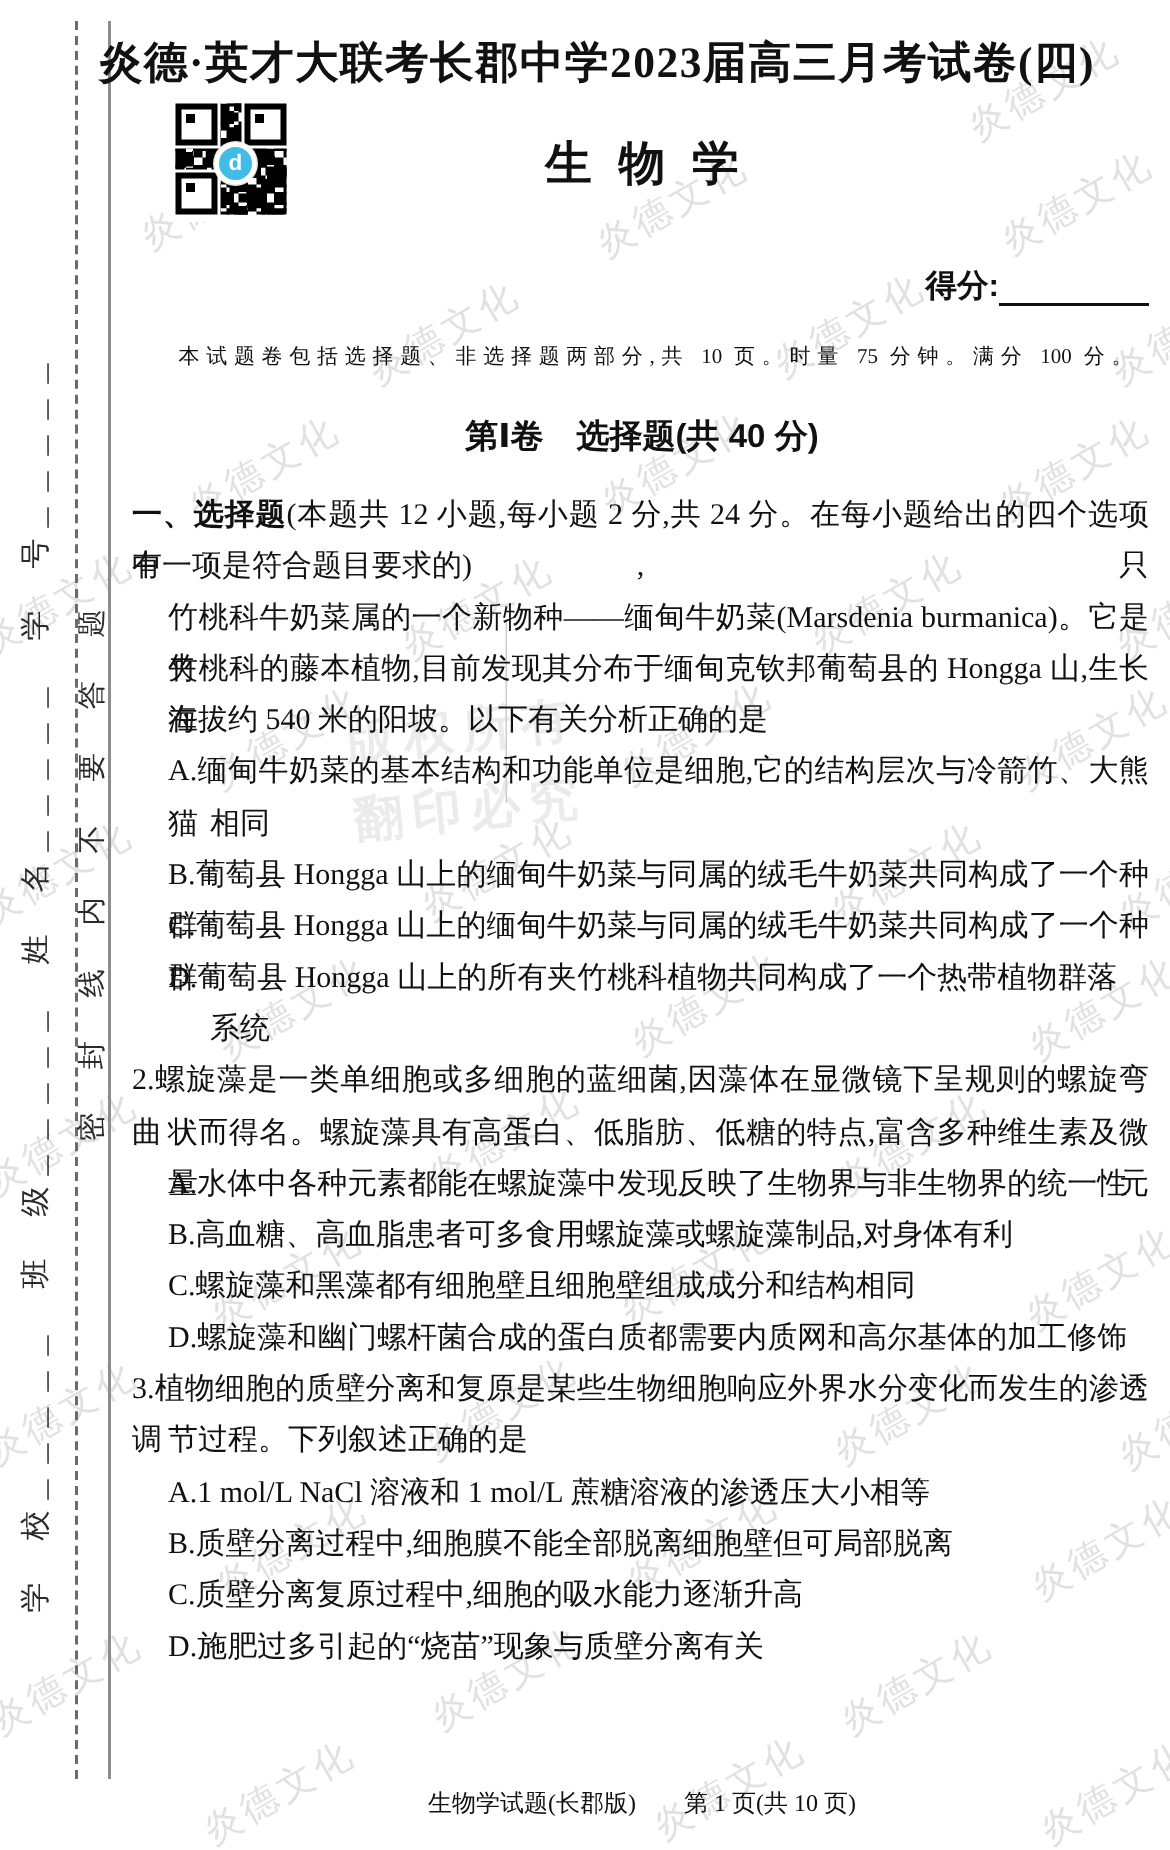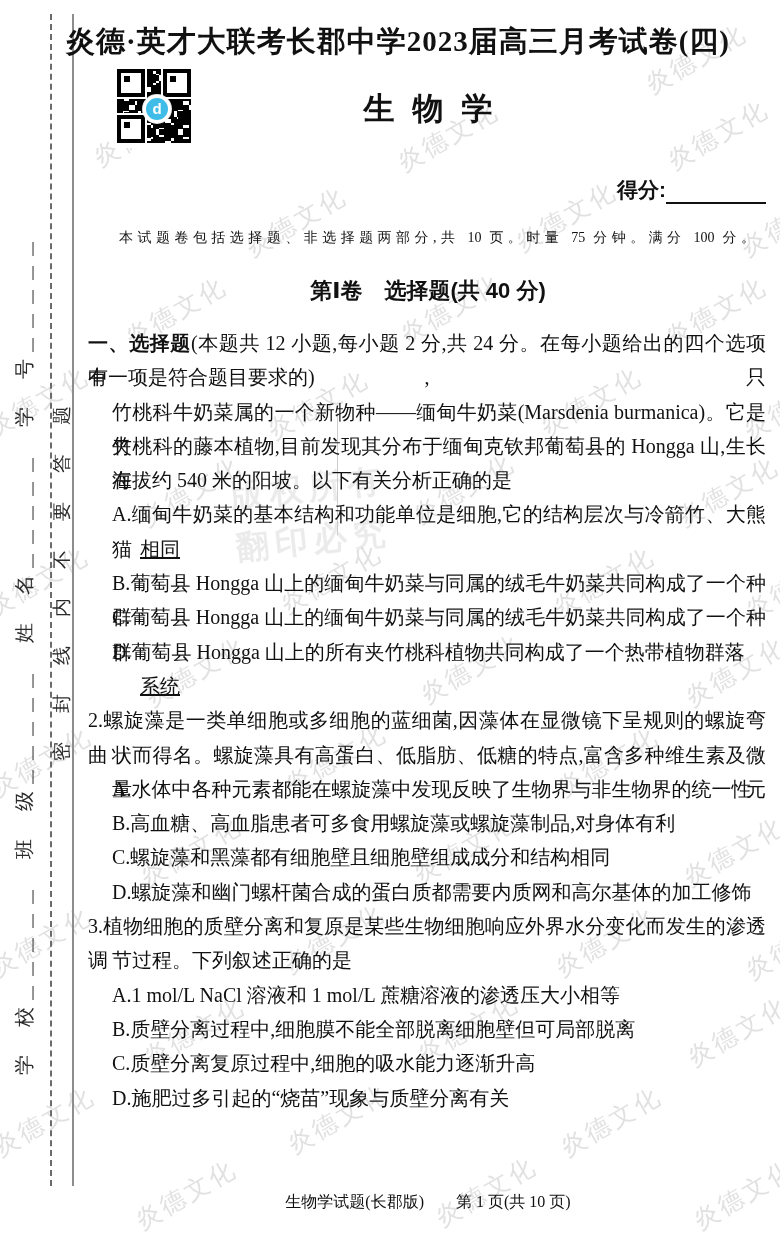--- a/index.html
+++ b/index.html
@@ -59,21 +59,21 @@
 
   
   .intro{left:119px;top:229px;width:636px;font-size:14px;z-index:3;
       text-align:justify;text-align-last:justify;}
   .section1-header{left:90px;top:276px;width:676px;text-align:center;z-index:3;
       font-family:"Liberation Sans","DejaVu Sans",sans-serif;
       font-size:22px;font-weight:bold;}
   .body-text{left:88px;top:326px;width:678px;font-size:20px;z-index:3;}
   .line{height:34.3px;line-height:34.3px;white-space:normal;}
   .fill{text-align:justify;text-align-last:justify;}
-  .i1{margin-left:24px;} .i2{margin-left:52px;text-decoration:underline;}
+  .i1{margin-left:24px;} .i2{margin-left:52px;}
   .b{font-family:Liberation Sans, sans-serif;font-weight:bold;}
 
   .page-footer{left:90px;top:1192px;width:676px;text-align:center;
       font-size:16px;z-index:3;}
 </style>
 </head>
 <body>
 
 <div class="wm-layer">
   <span class="wm" style="left:640px;top:42px">炎德文化</span>

